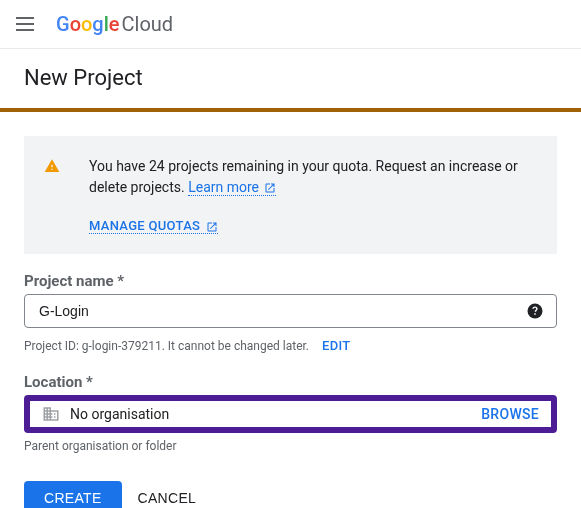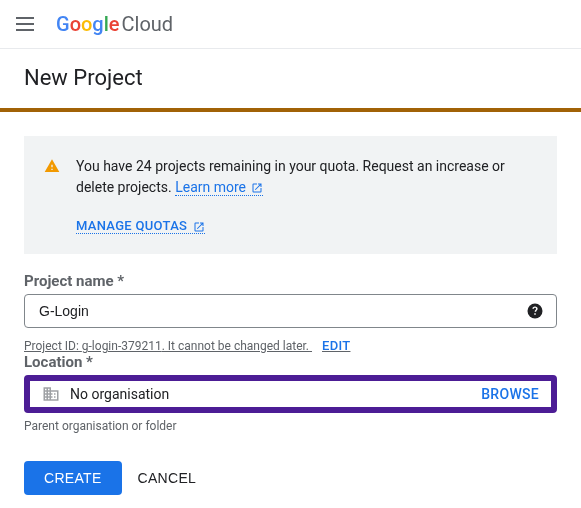--- a/index.html
+++ b/index.html
@@ -62,21 +62,21 @@
       margin: 0;
       color: #202124;
     }
     .content {
       padding: 24px;
     }
     .notice-box {
       background: #f1f3f4;
       padding: 20px;
       display: flex;
-      gap: 16px;
+      gap: 29px;
       margin-bottom: 18px;
     }
     .warning-icon {
       width: 16px;
       height: 16px;
       flex-shrink: 0;
       margin-top: 2px;
     }
     .notice-content {
       flex: 1;
@@ -139,21 +139,21 @@
     }
     .help-icon {
       width: 18px;
       height: 18px;
       cursor: pointer;
     }
     .project-id-line {
       font-size: 12px;
       color: #5f6368;
       margin-top: 10px;
-      text-decoration: underline;
+      margin-bottom: 20px;
     }
     .edit-link {
       color: #1a73e8;
       font-weight: 500;
       margin-left: 10px;
       cursor: pointer;
       font-size: 13px;
       letter-spacing: 0.3px;
     }
     .location-wrap {

